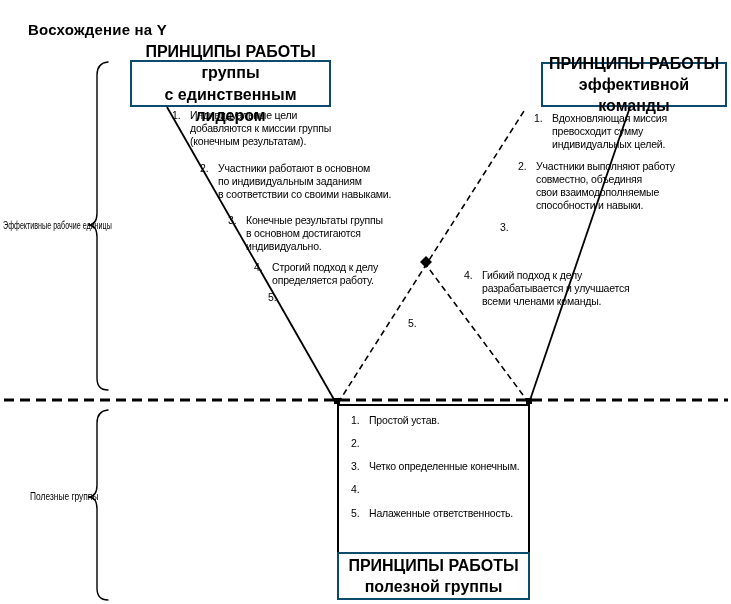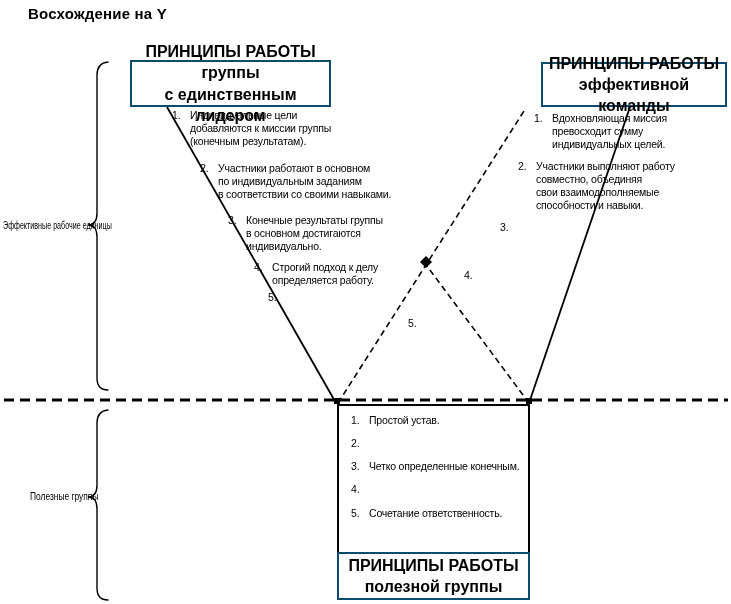--- a/index.html
+++ b/index.html
@@ -1,21 +1,21 @@
 <!DOCTYPE html>
 <html><head>
 <meta charset="utf-8">
 <style>
   html,body{margin:0;padding:0;background:#fff;}
   .canvas{
     position:relative;width:731px;height:604px;background:#ffffff;
     font-family:"Liberation Sans","DejaVu Sans",sans-serif;color:#000;overflow:hidden;
   }
   .main-title{
-    position:absolute;left:28px;top:5px;font-size:15px;font-weight:bold;letter-spacing:.2px;
+    position:absolute;left:28px;top:21px;font-size:15px;font-weight:bold;letter-spacing:.2px;
   }
   svg.overlay{position:absolute;left:0;top:0;}
   .box{
     position:absolute;border:2px solid #0c4a6e;display:flex;align-items:center;justify-content:center;
     text-align:center;font-weight:bold;font-size:16px;line-height:1.32;background:#fff;box-sizing:border-box;
   }
   .pre{white-space:pre-line;}
   .box-left{left:130px;top:60px;width:201px;height:47px;}
   .box-right{left:541px;top:62px;width:186px;height:45px;}
   .box-bottom-title{left:337px;top:552px;width:193px;height:48px;}
@@ -116,20 +116,23 @@
     <span class="txt">Участники выполняют работу
 совместно, объединяя
 свои взаимодополняемые
 способности и навыки.</span>
   </div>
   <div class="list-item" id="R3">
     <span class="num">3.</span>
   </div>
   <div class="list-item" id="R4">
     <span class="num">4.</span>
+    <span class="txt">Гибкий подход к делу
+разрабатывается и улучшается
+всеми членами команды.</span>
   </div>
   <div class="list-item" id="R5">
     <span class="num">5.</span>
   </div>
 
   <div class="bottom-box">
     <div class="list-item">
       <span class="num">1.</span>
       <span class="txt">Простой устав.</span>
     </div>
@@ -138,21 +141,21 @@
     </div>
     <div class="list-item">
       <span class="num">3.</span>
       <span class="txt">Четко определенные конечным.</span>
     </div>
     <div class="list-item">
       <span class="num">4.</span>
     </div>
     <div class="list-item">
       <span class="num">5.</span>
-      <span class="txt">Сочетание ответственность.</span>
+      <span class="txt">Налаженные ответственность.</span>
     </div>
   </div>
 
   <div class="box box-bottom-title">
     <span class="pre">ПРИНЦИПЫ РАБОТЫ
 полезной группы</span>
   </div>
 
 </div>
 

